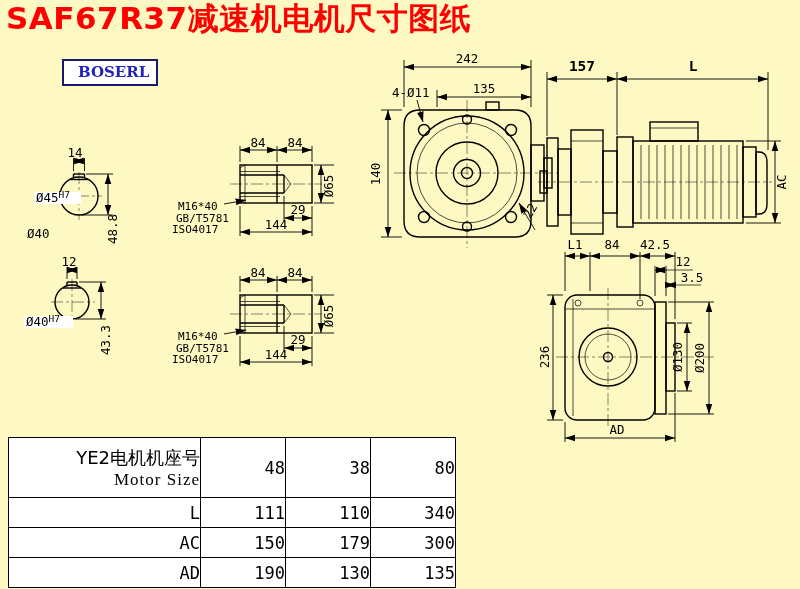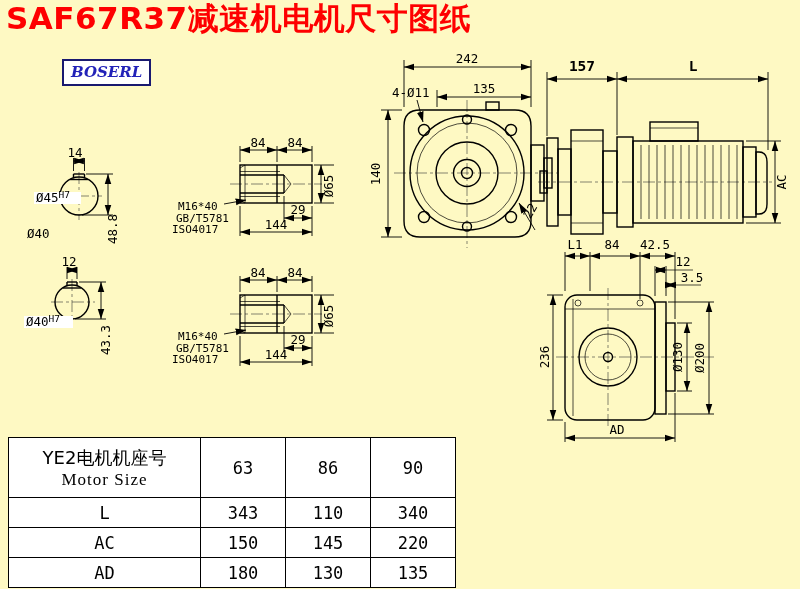--- a/index.html
+++ b/index.html
@@ -1,34 +1,34 @@
 <!DOCTYPE html>
 <html><head>
 <meta charset="utf-8">
 <style>
   html,body { margin:0; padding:0; background:#fff; }
   .page { position:relative; width:800px; height:589px; background:#fef9c3; overflow:hidden;
           font-family:"DejaVu Sans","Liberation Sans",sans-serif; }
   .title { position:absolute; left:6px; top:-2px; margin:0; font-size:31px; font-weight:bold;
            color:#fe0000; letter-spacing:0.5px; white-space:nowrap; }
-  .logo { position:absolute; left:62px; top:59px; padding:2px 7px 3px 7px; background:#fff;
+  .logo { position:absolute; left:62px; top:59px; padding:2px 7px 3px 14px; background:#fff;
           border:2px solid #191970; color:#2222b8; font-family:"DejaVu Serif",serif;
-          font-weight:bold; font-size:15px;font-style:italic; }
+          font-weight:bold; font-size:15px; }
   svg.drawing { position:absolute; left:0; top:0; display:block; }
   .ol { stroke:#000; stroke-width:1.4; fill:none; }
   .tl { stroke:#000; stroke-width:0.7; fill:none; }
   .dl { stroke:#000; stroke-width:0.9; fill:none; }
   .cl { stroke:#333; stroke-width:0.6; fill:none; stroke-dasharray:12 3 3 3; }
   svg text { fill:#000; font-family:"DejaVu Sans Mono","Liberation Mono",monospace; }
   .dim { font-size:12.5px; }
   .lbl { font-size:11px; }
   .big { font-size:14.5px; font-weight:bold; }
   .sup { font-size:9.5px; }
   .size-table { position:absolute; left:8px; top:437px; border-collapse:collapse; table-layout:fixed; background:#fff; }
-  .size-table td { border:1.5px solid #000; text-align:center; vertical-align:middle; padding:0;
+  .size-table td { border:1.5px solid #000; text-align:right; vertical-align:middle; padding:0;
                    font-family:"DejaVu Sans Mono","Liberation Mono",monospace; font-size:17px; color:#000; }
   .size-table tr.hdr td { height:59px; }
   .size-table tr.r td { height:29px; }
   .cn { font-family:"DejaVu Sans","Liberation Sans",sans-serif; font-size:18px; line-height:1.4; }
   .en { font-family:Liberation Serif, serif; font-size:17px; letter-spacing:1px; line-height:1.2; }
 </style>
 </head>
 <body>
 
 <div class="page">
@@ -298,38 +298,38 @@
         <col style="width:85px">
         <col style="width:85px">
         <col style="width:85px">
       </colgroup>
     <tbody>
       <tr class="hdr">
         <td>
           <div class="cn">YE2电机机座号</div>
           <div class="en">Motor Size</div>
         </td>
-        <td>63</td>
-        <td>86</td>
-        <td>90</td>
+        <td>48</td>
+        <td>38</td>
+        <td>80</td>
       </tr>
       <tr class="r">
         <td>L</td>
-        <td>343</td>
+        <td>111</td>
         <td>110</td>
         <td>340</td>
       </tr>
       <tr class="r">
         <td>AC</td>
         <td>150</td>
-        <td>145</td>
-        <td>220</td>
+        <td>179</td>
+        <td>300</td>
       </tr>
       <tr class="r">
         <td>AD</td>
-        <td>180</td>
+        <td>190</td>
         <td>130</td>
         <td>135</td>
       </tr>
     </tbody>
   </table>
 
 </div>
 
 </body></html>

